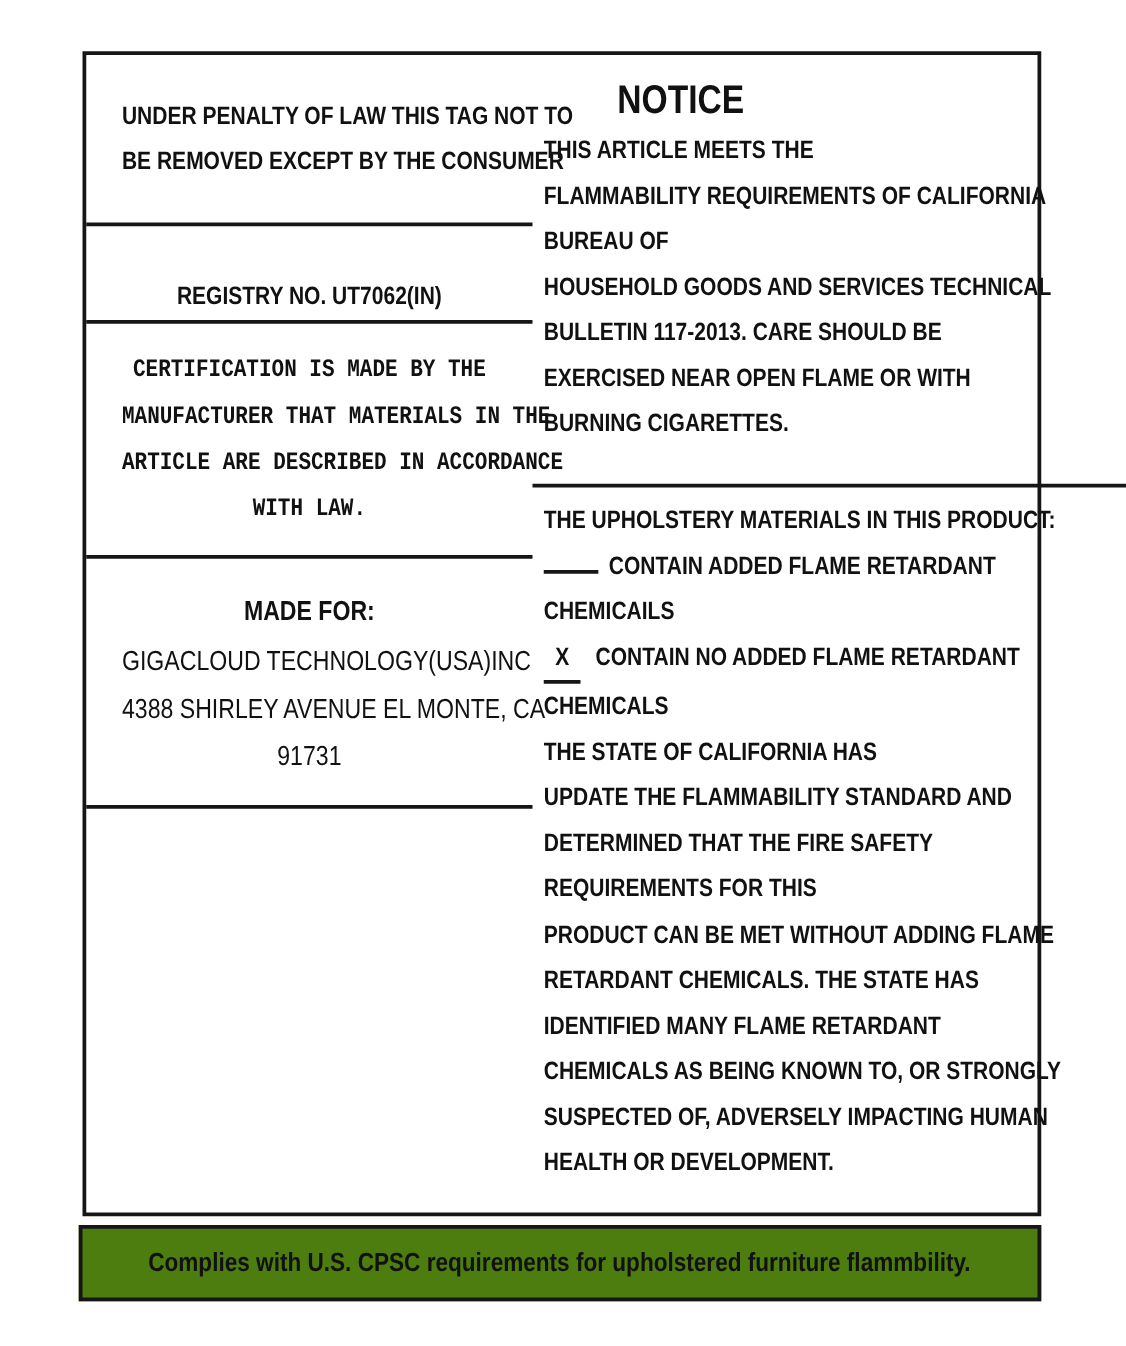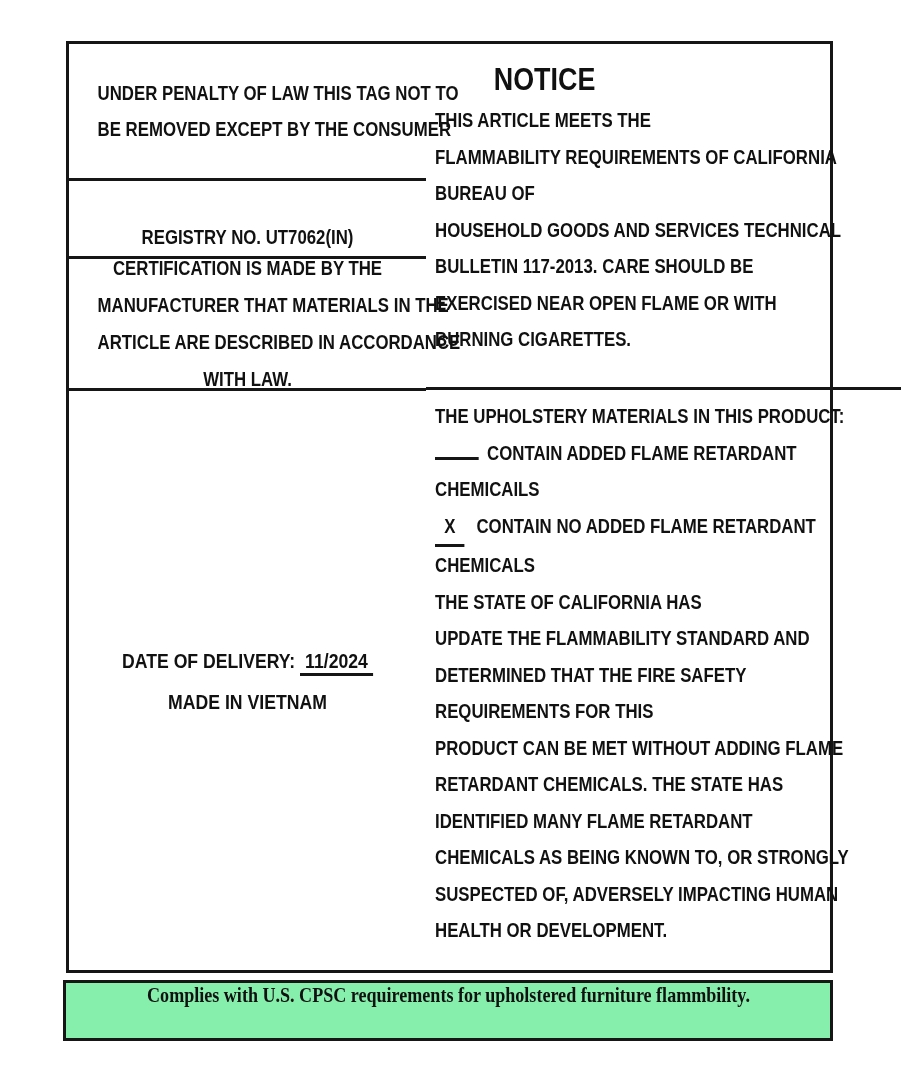--- a/index.html
+++ b/index.html
@@ -46,21 +46,21 @@
     display: flex;
     flex-direction: column;
     justify-content: center;
   }
   .hline { border-bottom: 3px solid #161616; }
 
   
   .sec-penalty       { height: 137px; }
   .sec-materials     { height: 205px; }
   .sec-registry      { height: 78px; justify-content: flex-end; }
-  .sec-certification { height: 132px; }
+  .sec-certification { height: 188px; font-family: Liberation Mono, monospace; }
   .sec-madefor       { height: 200px; }
   .sec-delivery      { flex: 1; }
 
   
   .sec-notice     { height: 346px; justify-content: flex-start; padding: 12px 6px 0 9px; }
   .sec-upholstery { flex: 1; justify-content: flex-start; padding: 8px 6px 0 9px; }
 
   
   .cx-c { transform: scaleX(0.84); transform-origin: 50% 50%; width: 100%; }
   .cx-l { transform: scaleX(0.84); transform-origin: 0 0; }
@@ -111,24 +111,23 @@
 
   .footer-box {
     position: absolute;
     left: 63px;
     top: 980px;
     width: 770px;
     height: 61px;
     border: 3px solid #161616;
     box-sizing: border-box;
     display: flex;
-    align-items: flex-start;
+    align-items: center;
     justify-content: center;
-    background: #86efac;
-    font-family: Liberation Serif, serif;
+    background: #4d7c0f;
   }
   .footer-text {
     font-size: 21px;
     font-weight: bold;
     white-space: pre;
     transform: scaleX(0.86);
     transform-origin: 50% 50%;
   }
 </style>
 </head>
@@ -156,27 +155,29 @@
 
       <section class="sec sec-certification hline">
         <div class="cx-c ctr">
           <div class="ln cert-line">CERTIFICATION IS MADE BY THE</div>
           <div class="ln cert-line">MANUFACTURER THAT MATERIALS IN THE</div>
           <div class="ln cert-line">ARTICLE ARE DESCRIBED IN ACCORDANCE</div>
           <div class="ln cert-line">WITH LAW.</div>
         </div>
       </section>
 
-
-      <section class="sec sec-delivery">
-        <div class="cx-c ctr">
-          <div class="ln delivery-line"><span>DATE OF DELIVERY: </span><span class="underlined-date">11/2024</span></div>
-          <div class="ln delivery-line">MADE IN VIETNAM</div>
-        </div>
-      </section>
+      <section class="sec sec-madefor hline">
+        <div class="cx-c ctr">
+          <div class="ln madefor-heading">MADE FOR:</div>
+          <div class="ln madefor-line">GIGACLOUD TECHNOLOGY(USA)INC</div>
+          <div class="ln madefor-line">4388 SHIRLEY AVENUE EL MONTE, CA</div>
+          <div class="ln madefor-line">91731</div>
+        </div>
+      </section>
+
 
     </div>
 
     <div class="divider-v"></div>
 
     <div class="col-right">
 
       <section class="sec sec-notice hline">
         <div class="cx-l">
           <div class="notice-title">NOTICE</div>

